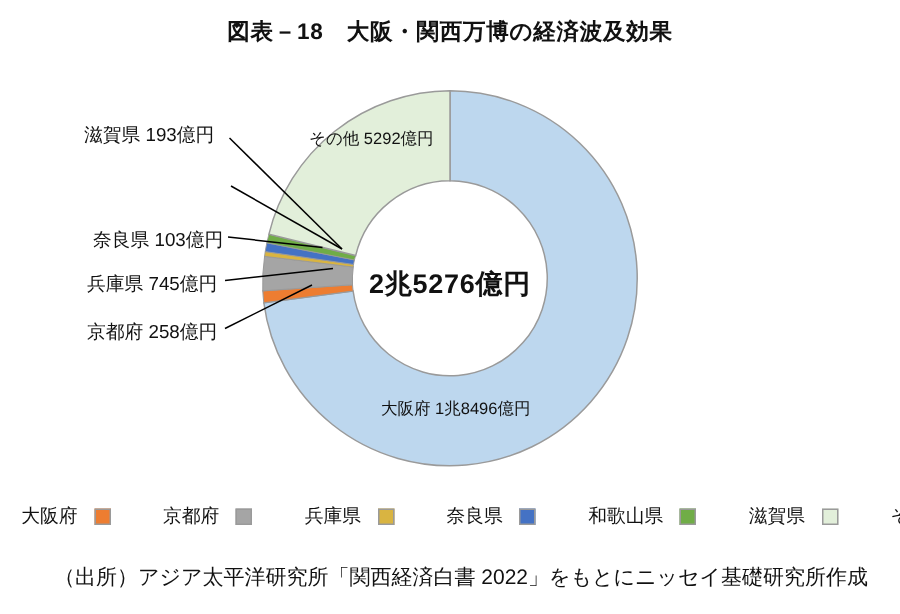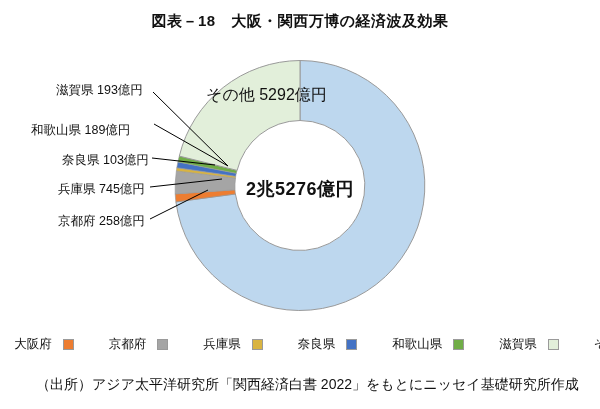--- a/index.html
+++ b/index.html
@@ -32,21 +32,21 @@
     text-align:right;
   }
   .c-shiga{left:56px;top:82px;}
   .c-wakayama{left:31px;top:122px;}
   .c-nara{left:62px;top:152px;}
   .c-hyogo{left:58px;top:181px;}
   .c-kyoto{left:58px;top:213px;}
 
   .inslice{
     position:absolute;
-    font-size:16px;
+    font-size:11px;
     color:#111;
     white-space:nowrap;
   }
   .s-other{left:206px;top:85px;}
   .s-osaka{left:254px;top:265px;}
 
   .center-value{
     position:absolute;
     left:0;top:177px;width:600px;
     text-align:center;
@@ -132,26 +132,26 @@
         <line x1="153" y1="44" x2="228" y2="118"></line>
         <line x1="154" y1="76" x2="228" y2="118"></line>
         <line x1="152" y1="110" x2="215" y2="117"></line>
         <line x1="150" y1="139" x2="222" y2="131"></line>
         <line x1="150" y1="171" x2="208" y2="142"></line>
       </g>
     </svg>
   </div>
 
   <div class="callout c-shiga">滋賀県 193億円</div>
-  <div class="callout c-wakayama">和歌山県 189億円</div>
   <div class="callout c-nara">奈良県 103億円</div>
   <div class="callout c-hyogo">兵庫県 745億円</div>
   <div class="callout c-kyoto">京都府 258億円</div>
 
   <div class="inslice s-other">その他 5292億円</div>
+  <div class="inslice s-osaka">大阪府 1兆8496億円</div>
 
   <div class="center-value">2兆5276億円</div>
 
   <div class="legend">
     <div class="legend-item">
       <span class="legend-swatch" style="background:#bdd7ee"></span>
       <span class="legend-label">大阪府</span>
     </div>
     <div class="legend-item">
       <span class="legend-swatch" style="background:#ed7d31"></span>

